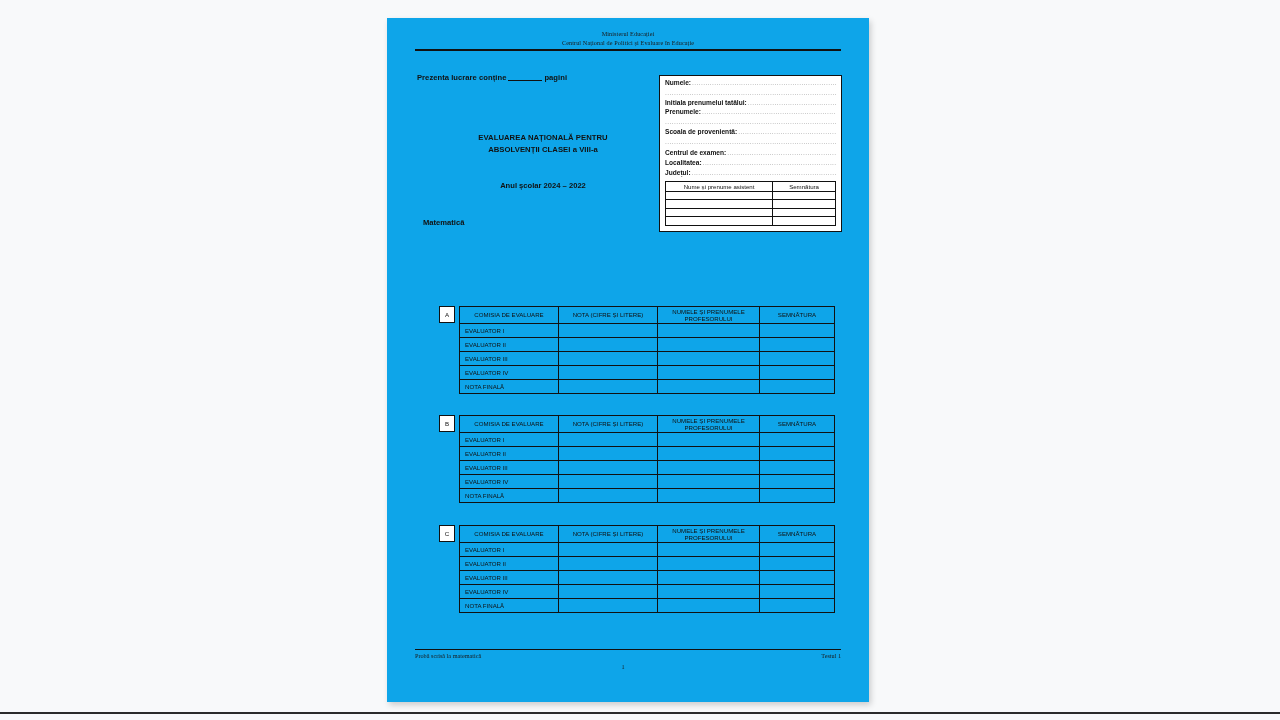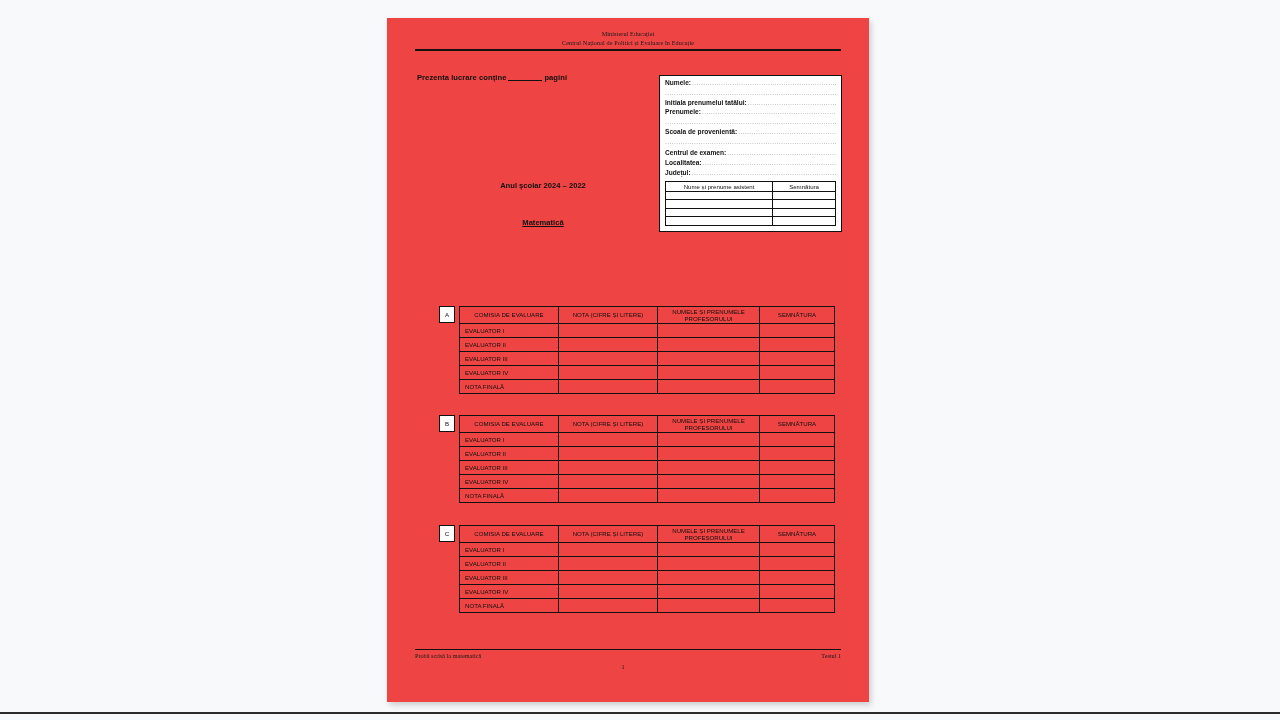--- a/index.html
+++ b/index.html
@@ -19,21 +19,21 @@
     position: absolute;
     left: 0; bottom: 6px;
     width: 1280px; height: 2px;
     background: #2b2b2b;
   }
   
   #page {
     position: absolute;
     left: 387px; top: 18px;
     width: 482px; height: 684px;
-    background: #ef4444;
+    background: #0ea5e9;
     box-shadow: 2px 3px 6px rgba(0,0,0,0.18);
   }
   #page-inner {
     position: absolute;
     left: 28px; top: 12px;
     width: 426px; height: 660px;
   }
   
   .ministry {
     text-align: center;
@@ -88,25 +88,24 @@
     width: 240px;
     text-align: center;
     font-size: 7.6px;
     font-weight: bold;
     color: #111;
   }
   #exam-subject {
     position: absolute;
     left: 8px; top: 158px;
     width: 240px;
-    text-align: center;
+    text-align: left;
     font-size: 7.6px;
     font-weight: bold;
     color: #111;
-    text-decoration: underline;
   }
   
   #info-box {
     position: absolute;
     right: -1px; top: 15px;
     width: 183px;
     border: 1px solid #111;
     padding: 4px 5px 5px 5px;
     background: #fff;
   }
@@ -256,20 +255,24 @@
         <div>Centrul Național de Politici și Evaluare în Educație</div>
       </div>
       <div id="header-rule"></div>
 
       <div id="top-area">
 
         <div id="pages-line">
           <span>Prezenta lucrare conține</span><span class="blank-rule"></span><span>pagini</span>
         </div>
 
+        <div id="exam-title">
+          <div>EVALUAREA NAȚIONALĂ PENTRU</div>
+          <div>ABSOLVENȚII CLASEI a VIII-a</div>
+        </div>
         <div id="exam-year">Anul școlar 2024 – 2022</div>
         <div id="exam-subject">Matematică</div>
 
         <div id="info-box">
 
           <div class="info-field">
             <span class="lbl">Numele:</span>
             <span class="dots">..........................................................................................</span>
           </div>
           <div class="dots-row">..........................................................................................</div>

